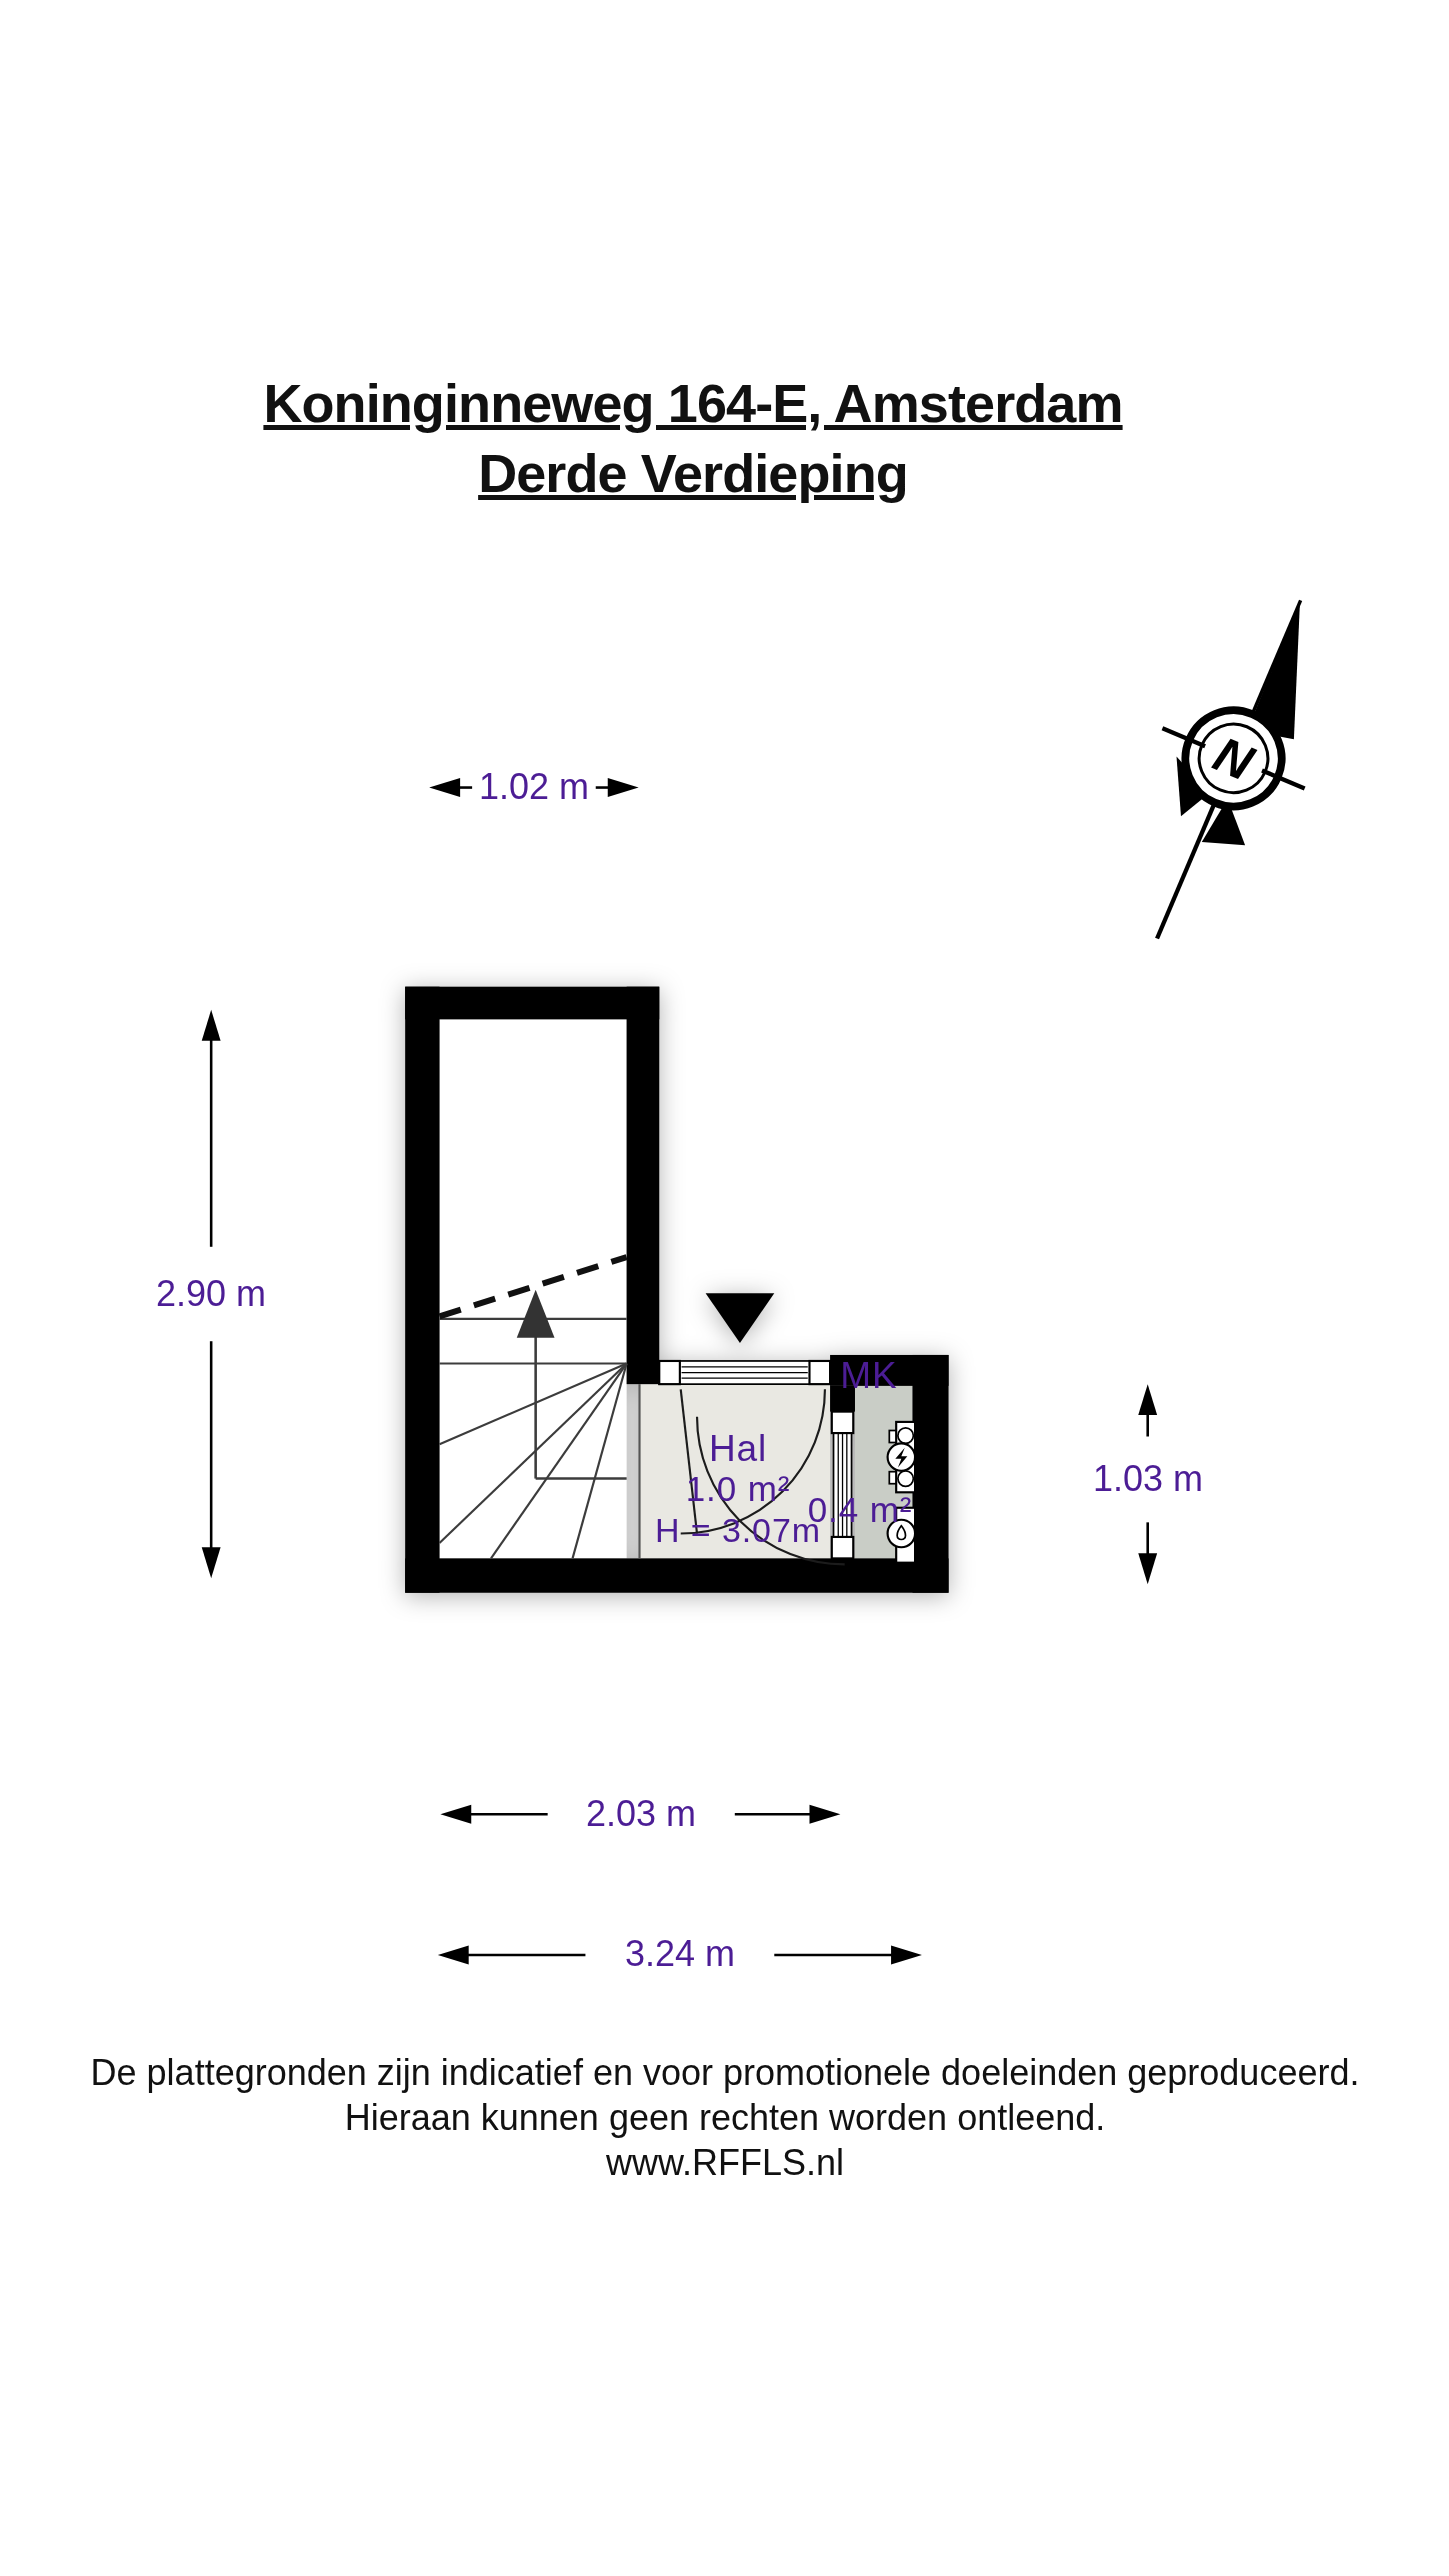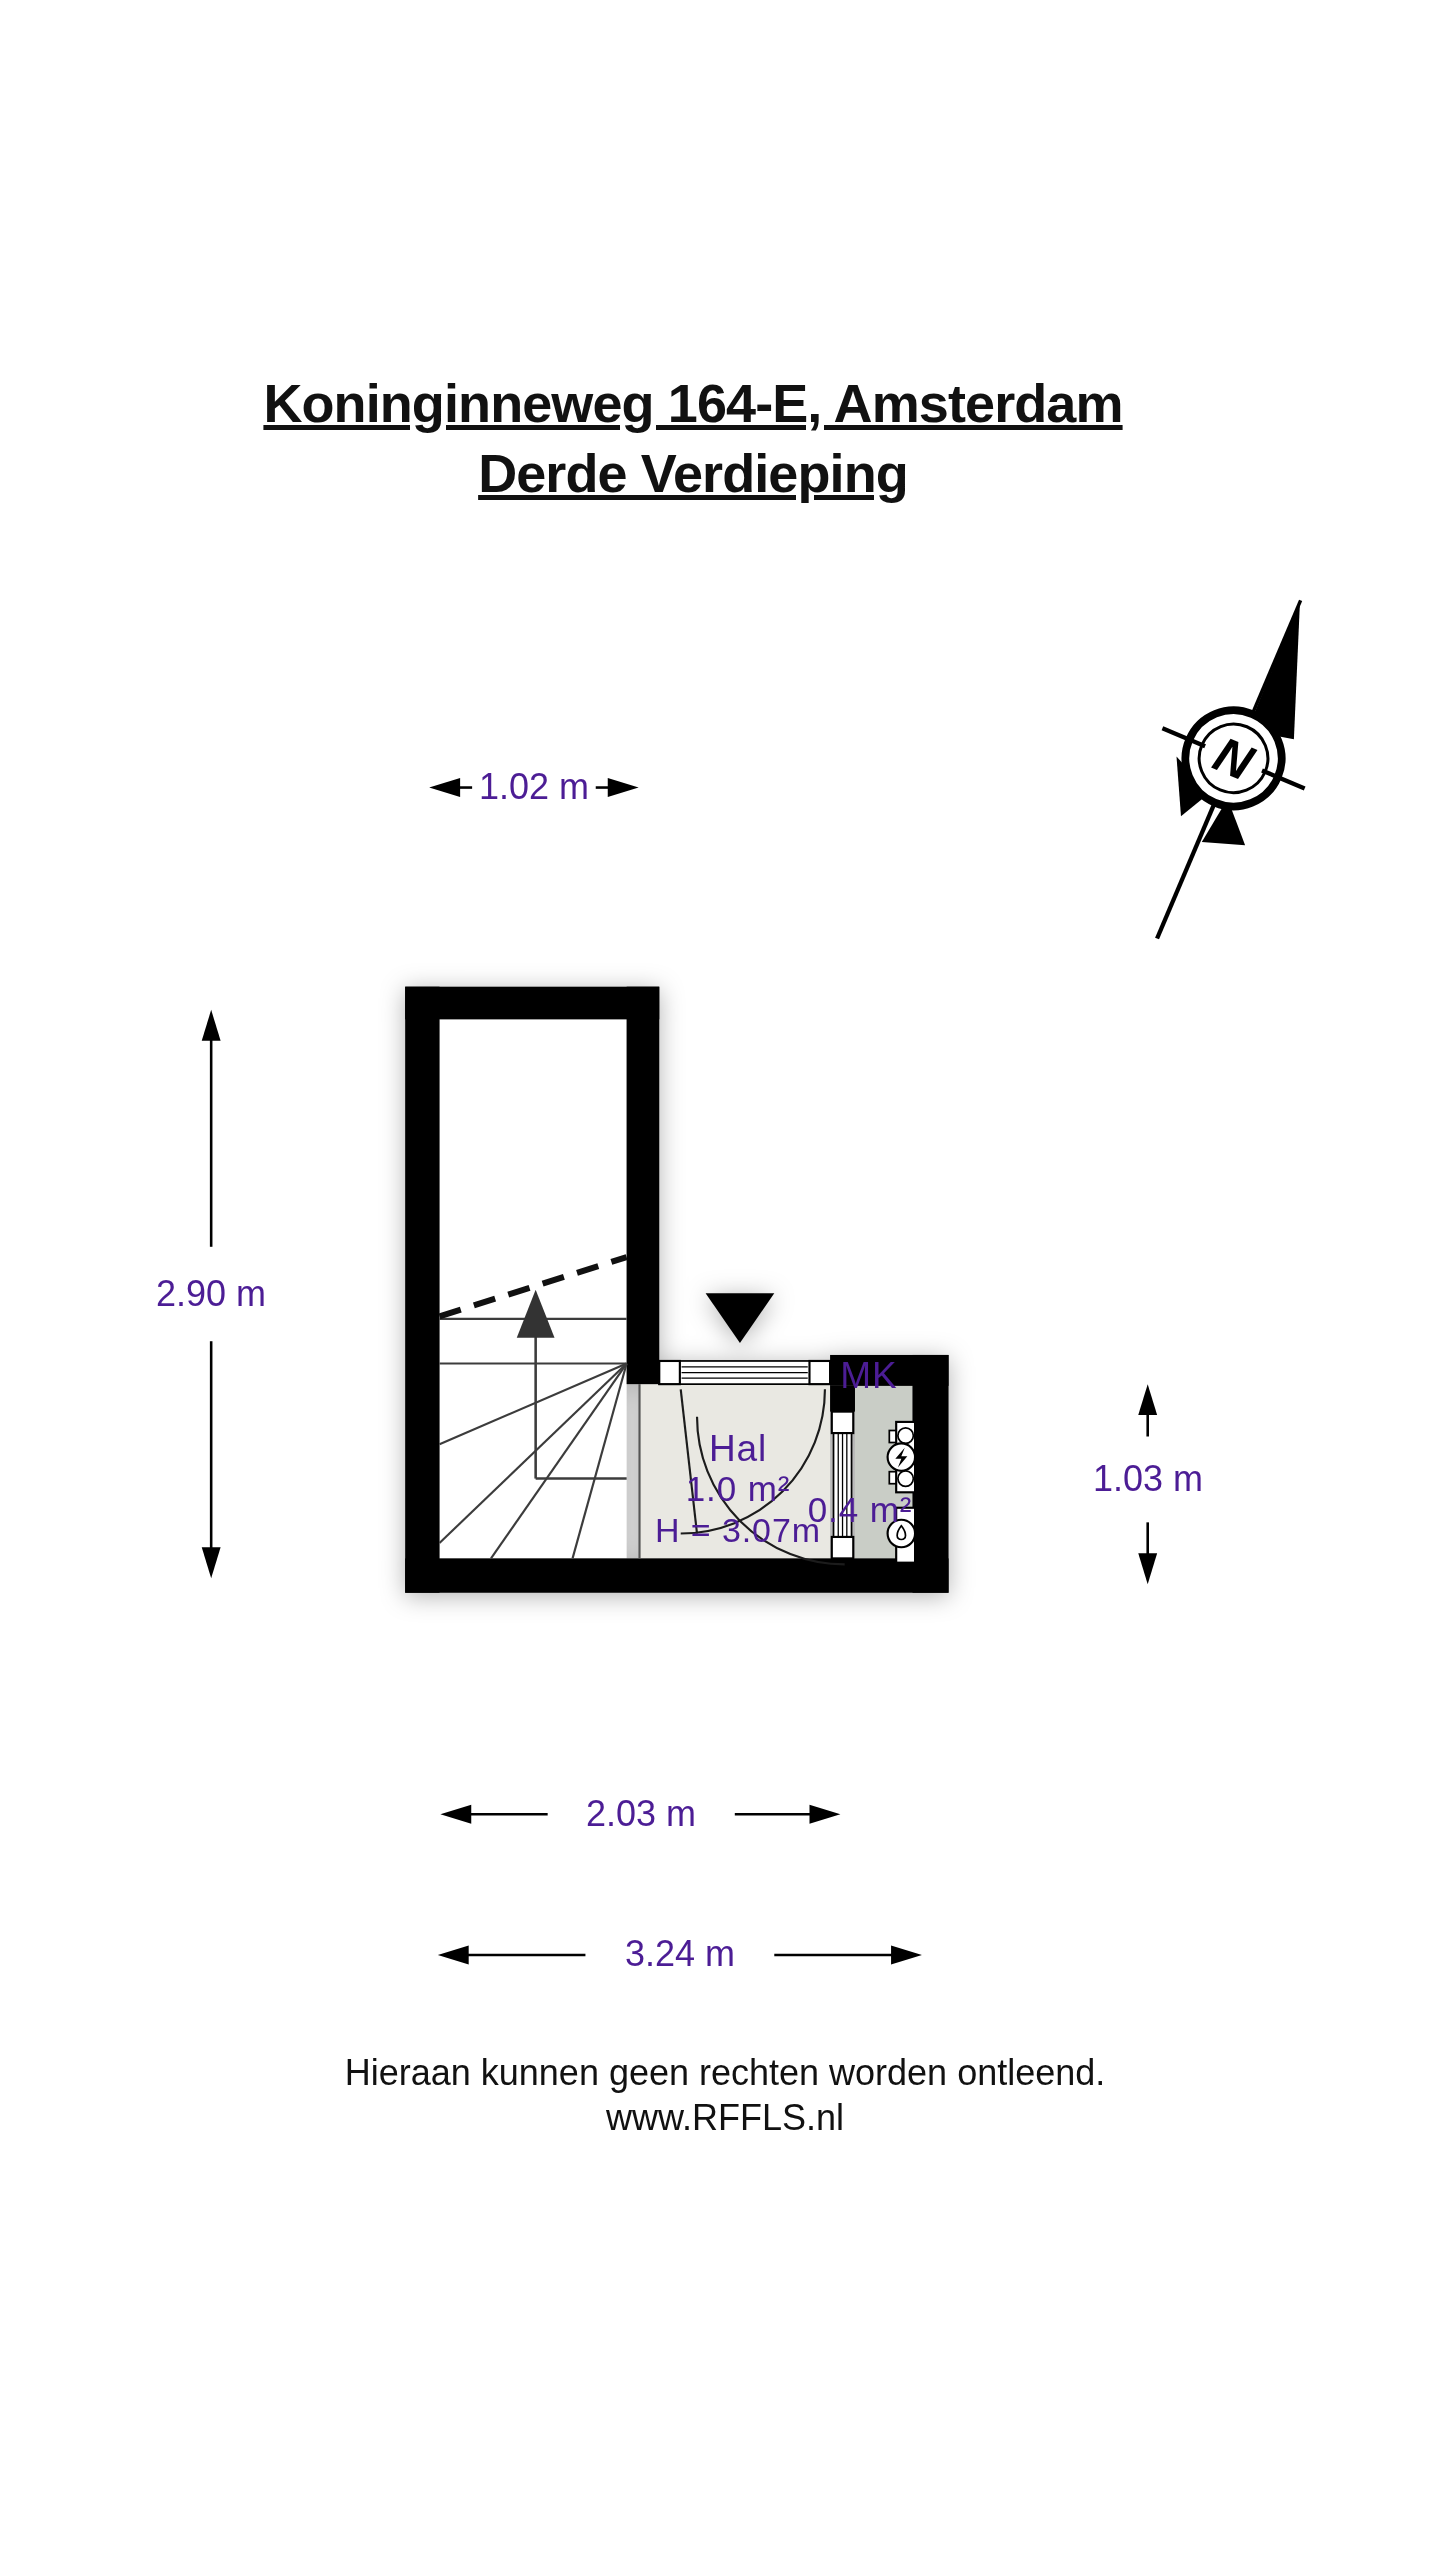--- a/index.html
+++ b/index.html
@@ -170,18 +170,19 @@
   <div class="txt dim-label" style="left:641px;top:1814px;">2.03 m</div>
   <div class="txt dim-label" style="left:680px;top:1954px;">3.24 m</div>
 
   <div class="txt room-name" style="left:738px;top:1449px;">Hal</div>
   <div class="txt room-area" style="left:738px;top:1489px;">1.0 m²</div>
   <div class="txt room-height" style="left:738px;top:1530px;">H = 3.07m</div>
   <div class="txt room-name" style="left:869px;top:1376px;">MK</div>
   <div class="txt room-area" style="left:860px;top:1510px;">0.4 m²</div>
 
   <div class="footer-block">
+    <div>De plattegronden zijn indicatief en voor promotionele doeleinden geproduceerd.</div>
     <div>Hieraan kunnen geen rechten worden ontleend.</div>
     <div>www.RFFLS.nl</div>
   </div>
 
 </div>
 
 
 </body></html>

